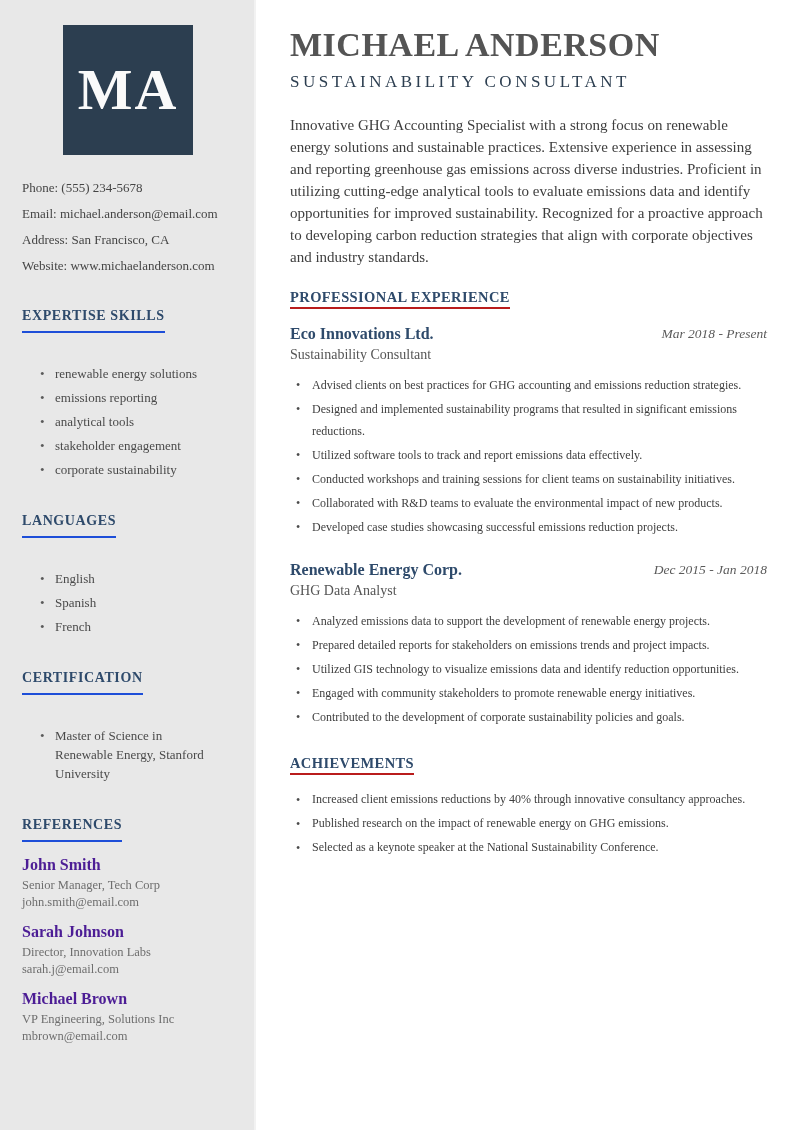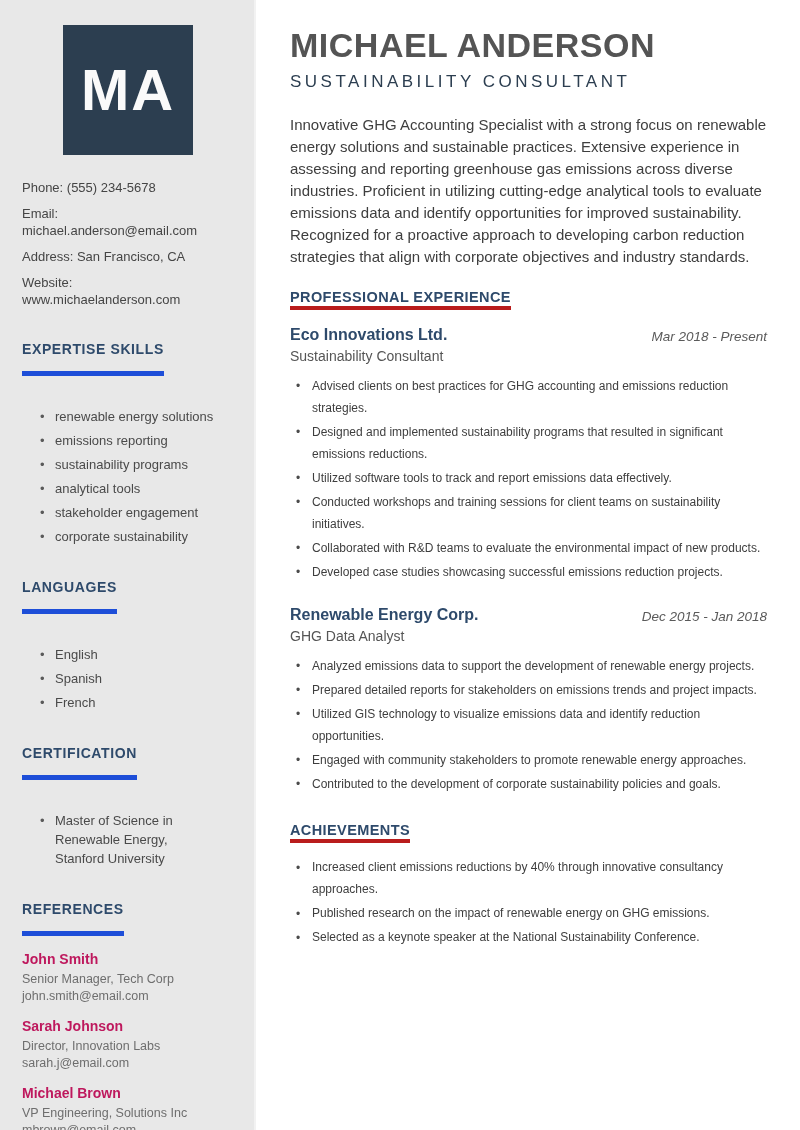--- a/index.html
+++ b/index.html
@@ -8,20 +8,21 @@
     width: 800px; height: 1130px;
     font-family: "Liberation Sans", sans-serif;
     background: #ffffff;
     color: #3e3e3e;
   }
   .page {
     display: flex;
     width: 800px; height: 1130px;
     background: #ffffff;
     overflow: hidden;
+    font-family: Liberation Serif, serif;
   }
 
   
   .sidebar {
     flex: 0 0 256px;
     width: 256px;
     background: #e8e8e8;
     padding: 25px 20px 20px 22px;
     border-right: 2px solid #f2f2f2;
   }
@@ -45,41 +46,41 @@
     line-height: 17px;
     color: #454545;
   }
   .side-section { margin-top: 32px; }
   .side-heading {
     display: inline-block;
     font-size: 14px;
     font-weight: 700;
     color: #2e4a6b;
     letter-spacing: 0.6px;
-    border-bottom: 5px solid #1d4ed8;
-    padding-bottom: 14px;
+    border-bottom: 2px solid #1d4ed8;
+    padding-bottom: 7px;
     margin: 0 0 15px;
   }
   .side-list { list-style: none; margin: 16px; padding: 0; }
   .side-list li {
     position: relative;
     padding-left: 17px;
     font-size: 13px;
     line-height: 19px;
     color: #4a4a4a;
     margin-bottom: 5px;
   }
   .side-list li::before {
     content: "\2022";
     position: absolute; left: 2px;
     color: #5a5a5a;
   }
   .ref-person { margin-bottom: 13px; }
   .ref-name {
-    font-size: 14px; font-weight: 700; color: #be185d;
+    font-size: 16px; font-weight: 700; color: #4c1d95;
     margin: 0 0 4px; line-height: 16px;
   }
   .ref-role, .ref-email {
     font-size: 12.5px; color: #6e6e6e;
     margin: 0; line-height: 17px;
   }
 
   
   .main {
     flex: 1;
@@ -104,30 +105,30 @@
     line-height: 22px;
     color: #3e3e3e;
     margin: 0 0 20px;
   }
   .main-heading {
     display: inline-block;
     font-size: 14.5px;
     font-weight: 700;
     color: #2e4a6b;
     letter-spacing: 0.4px;
-    border-bottom: 4px solid #b91c1c;
+    border-bottom: 2px solid #b91c1c;
     padding-bottom: 1px;
     margin: 0;
   }
   .job { margin-top: 15px; }
   .job + .job { margin-top: 22px; }
   .job-header {
     display: flex;
     justify-content: space-between;
-    align-items: flex-end;
+    align-items: center;
   }
   .company { font-size: 16px; font-weight: 700; color: #2e4a6b; line-height: 19px; }
   .dates { font-size: 13.5px; font-style: italic; color: #5a5a5a; }
   .role { font-size: 14px; color: #555555; margin: 4px 0 0; }
   .bullets { list-style: none; margin: 11px 0 0; padding: 0; }
   .bullets li {
     position: relative;
     padding-left: 22px;
     font-size: 12px;
     line-height: 22px;
@@ -158,21 +159,20 @@
       <p>Email: michael.anderson@email.com</p>
       <p>Address: San Francisco, CA</p>
       <p>Website: www.michaelanderson.com</p>
     </div>
 
     <section class="side-section">
       <h2 class="side-heading">EXPERTISE SKILLS</h2>
       <ul class="side-list">
         <li>renewable energy solutions</li>
         <li>emissions reporting</li>
-        <li>sustainability programs</li>
         <li>analytical tools</li>
         <li>stakeholder engagement</li>
         <li>corporate sustainability</li>
       </ul>
     </section>
 
     <section class="side-section">
       <h2 class="side-heading">LANGUAGES</h2>
       <ul class="side-list">
         <li>English</li>
@@ -235,21 +235,21 @@
       <div class="job">
         <div class="job-header">
           <span class="company">Renewable Energy Corp.</span>
           <span class="dates">Dec 2015 - Jan 2018</span>
         </div>
         <p class="role">GHG Data Analyst</p>
         <ul class="bullets">
           <li>Analyzed emissions data to support the development of renewable energy projects.</li>
           <li>Prepared detailed reports for stakeholders on emissions trends and project impacts.</li>
           <li>Utilized GIS technology to visualize emissions data and identify reduction opportunities.</li>
-          <li>Engaged with community stakeholders to promote renewable energy approaches.</li>
+          <li>Engaged with community stakeholders to promote renewable energy initiatives.</li>
           <li>Contributed to the development of corporate sustainability policies and goals.</li>
         </ul>
       </div>
     </section>
 
     <section class="achievements-section">
       <h2 class="main-heading">ACHIEVEMENTS</h2>
       <ul class="bullets">
         <li>Increased client emissions reductions by 40% through innovative consultancy approaches.</li>
         <li>Published research on the impact of renewable energy on GHG emissions.</li>

